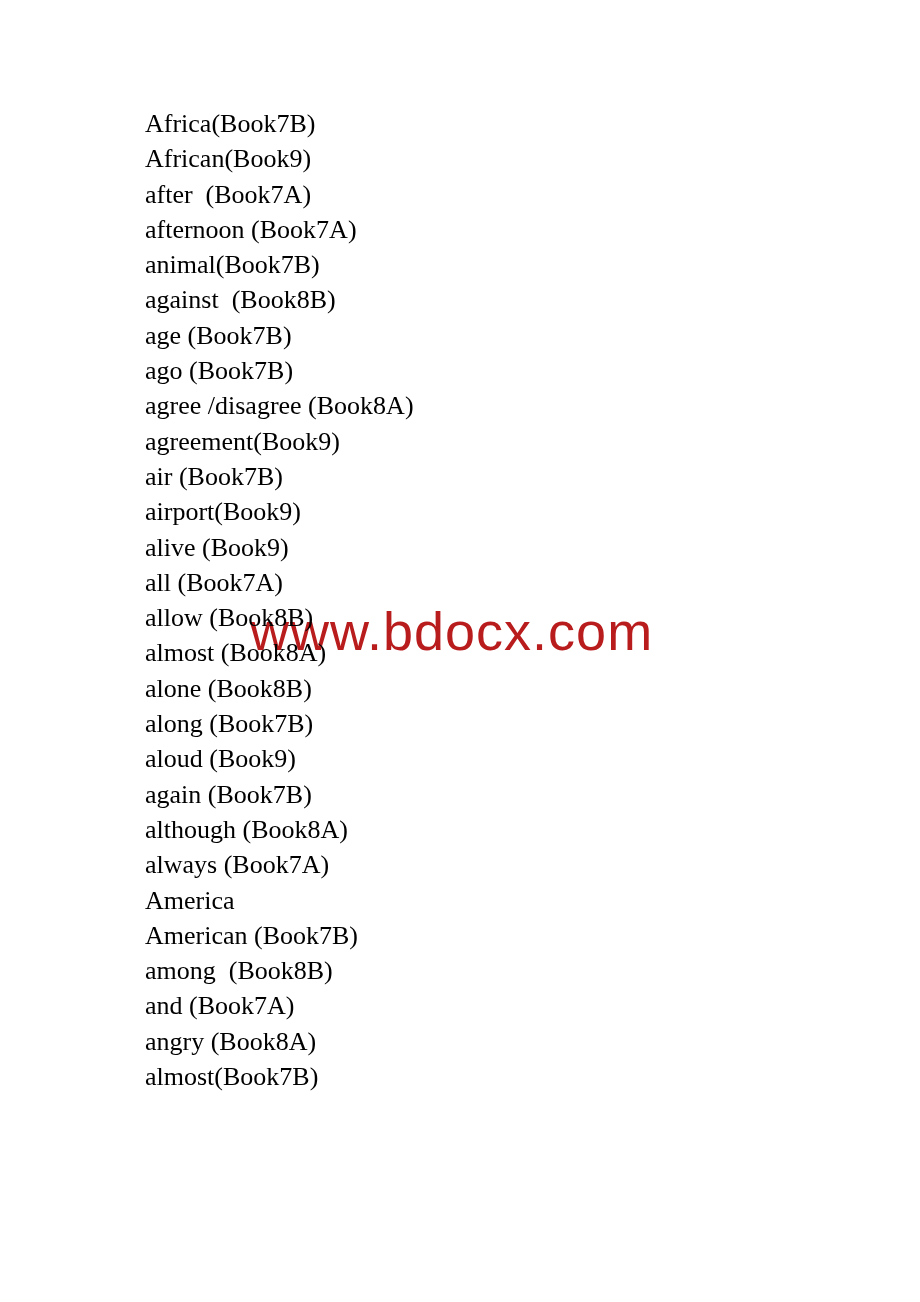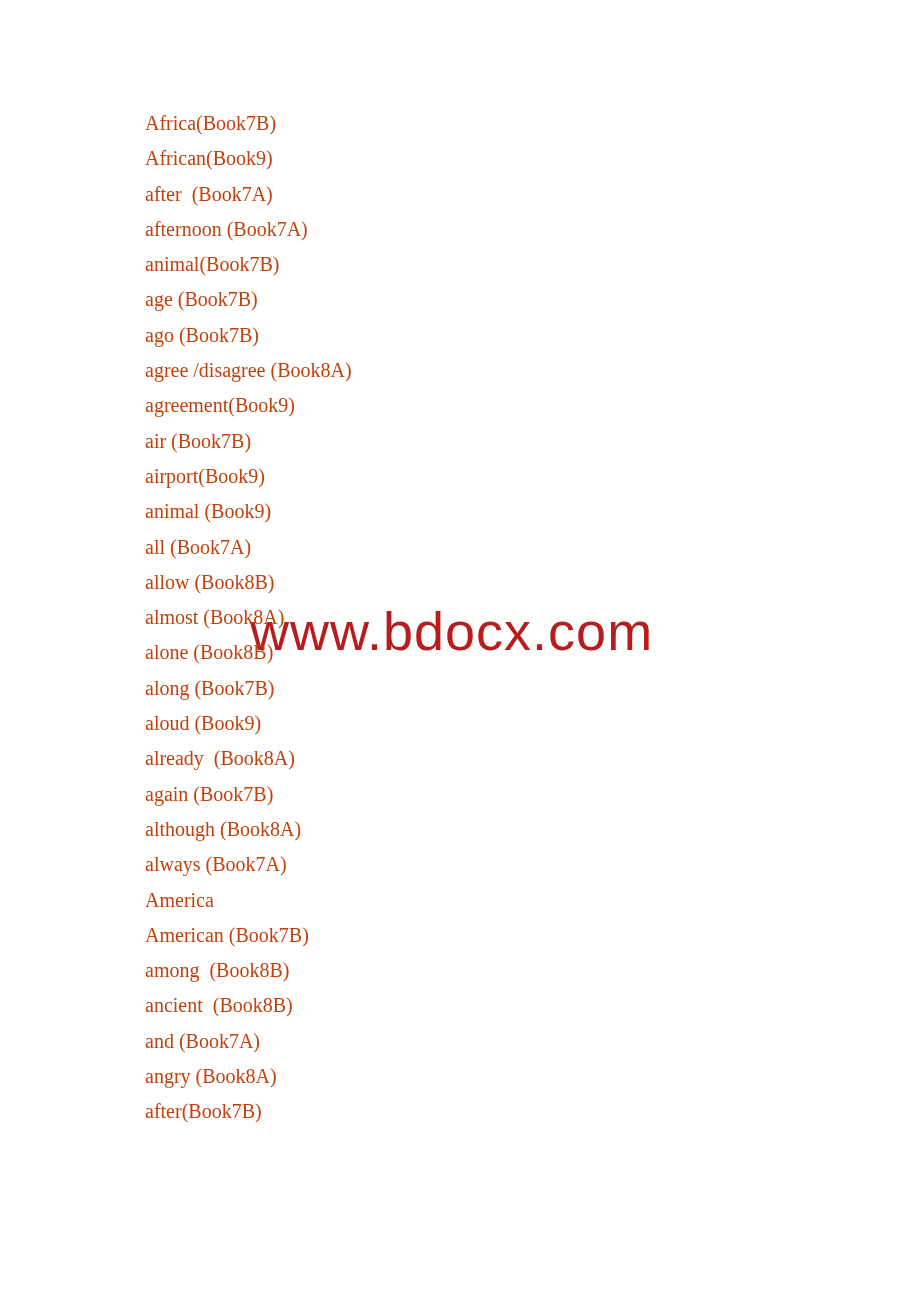--- a/index.html
+++ b/index.html
@@ -39,58 +39,57 @@
     width: 700px;
     margin: 0;
     padding: 0;
     list-style: none;
     z-index: 2;
   }
 
   .word-entry {
     height: 35.3px;
     line-height: 35.3px;
-    font-size: 20px;
-    color: #c2410c;
+    font-size: 26px;
+    color: #000000;
     white-space: pre;
     text-align: left;
   }
 </style>
 </head>
 <body>
 
 <div class="page">
 
   <div class="watermark">www.bdocx.com</div>
 
   <ul class="word-list">
     <li class="word-entry">Africa(Book7B)</li>
     <li class="word-entry">African(Book9)</li>
     <li class="word-entry">after  (Book7A)</li>
     <li class="word-entry">afternoon (Book7A)</li>
     <li class="word-entry">animal(Book7B)</li>
+    <li class="word-entry">against  (Book8B)</li>
     <li class="word-entry">age (Book7B)</li>
     <li class="word-entry">ago (Book7B)</li>
     <li class="word-entry">agree /disagree (Book8A)</li>
     <li class="word-entry">agreement(Book9)</li>
     <li class="word-entry">air (Book7B)</li>
     <li class="word-entry">airport(Book9)</li>
-    <li class="word-entry">animal (Book9)</li>
+    <li class="word-entry">alive (Book9)</li>
     <li class="word-entry">all (Book7A)</li>
     <li class="word-entry">allow (Book8B)</li>
     <li class="word-entry">almost (Book8A)</li>
     <li class="word-entry">alone (Book8B)</li>
     <li class="word-entry">along (Book7B)</li>
     <li class="word-entry">aloud (Book9)</li>
-    <li class="word-entry">already  (Book8A)</li>
     <li class="word-entry">again (Book7B)</li>
     <li class="word-entry">although (Book8A)</li>
     <li class="word-entry">always (Book7A)</li>
     <li class="word-entry">America</li>
     <li class="word-entry">American (Book7B)</li>
     <li class="word-entry">among  (Book8B)</li>
-    <li class="word-entry">ancient  (Book8B)</li>
     <li class="word-entry">and (Book7A)</li>
     <li class="word-entry">angry (Book8A)</li>
-    <li class="word-entry">after(Book7B)</li>
+    <li class="word-entry">almost(Book7B)</li>
   </ul>
 
 </div>
 
 </body></html>

